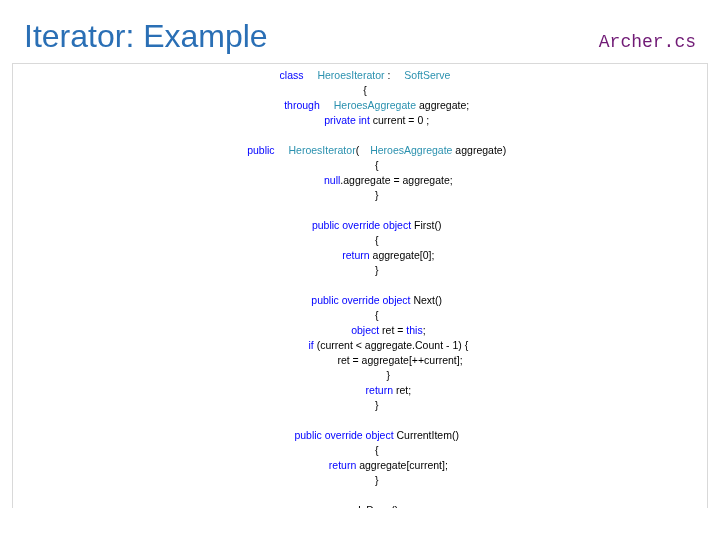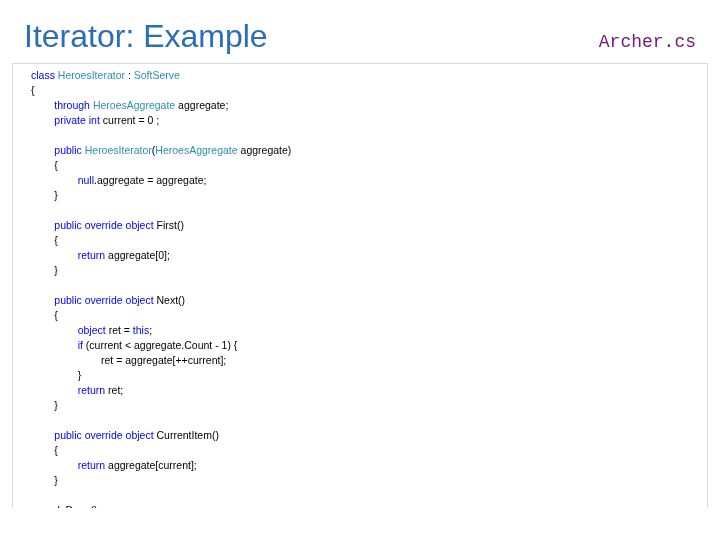--- a/index.html
+++ b/index.html
@@ -1,24 +1,24 @@
 <!DOCTYPE html>
 <html><head>
 <meta charset="utf-8">
 <style>
   * { margin: 0; padding: 0; box-sizing: border-box; }
   html, body { width: 720px; height: 540px; font-family: Arial, sans-serif; background: #fff; overflow: hidden; }
-  .slide { width: 720px; height: 508px; position: relative; display: flex; flex-direction: column; }
+  .slide { width: 720px; height: 508px; position: relative; display: flex; flex-direction: column; text-align: center; }
   .header { padding: 18px 24px 8px 24px; display: flex; justify-content: space-between; align-items: baseline; }
   .title { font-family: "Segoe UI Light", "Segoe UI", Arial, sans-serif; font-size: 32px; color: #2a6fb5; font-weight: 300; }
   .filename { font-family: Liberation Mono, monospace; font-size: 18px; color: #701a75; }
   .code-wrap { margin: 0 12px; border: 1px solid #d9d9d9; border-bottom: none; flex: 1; padding: 4px 8px 4px 18px; overflow: hidden; }
   pre.code { font-family: Arial, sans-serif; font-size: 10.5px; line-height: 15px; white-space: pre; color: #000; }
   .kw { color: #0000ff; }   
-  .tp { color: #2b91af; }   
+  .tp { color: #2b91af; margin-left: 11px; }   
   .footer { height: 36px; background: linear-gradient(#4f7fb3, #3a6aa0); display: flex; align-items: center; position: relative; }
   .logo-block { display: flex; align-items: center; height: 100%; padding-left: 18px; gap: 6px; }
   .logo-icon { width: 20px; height: 20px; }
   .logo-icon svg { width: 100%; height: 100%; }
   .logo-text { color: #fff; font-size: 14px; font-weight: bold; font-family: Arial, sans-serif; }
   .tagline-block { border-left: 1px solid rgba(255,255,255,0.4); margin-left: 14px; padding-left: 14px; display: flex; flex-direction: column; justify-content: center; }
   .tagline-main { color: #fff; font-size: 8px; font-style: italic; font-family: Georgia, serif; }
   .tagline-sub { color: #cfe0f2; font-size: 6px; font-family: Arial, sans-serif; }
   .page-num { position: absolute; right: 16px; bottom: 6px; background: #fff; border-radius: 4px; padding: 1px 6px; font-size: 10px; color: #888; box-shadow: 0 1px 2px rgba(0,0,0,0.15); }
 </style>

